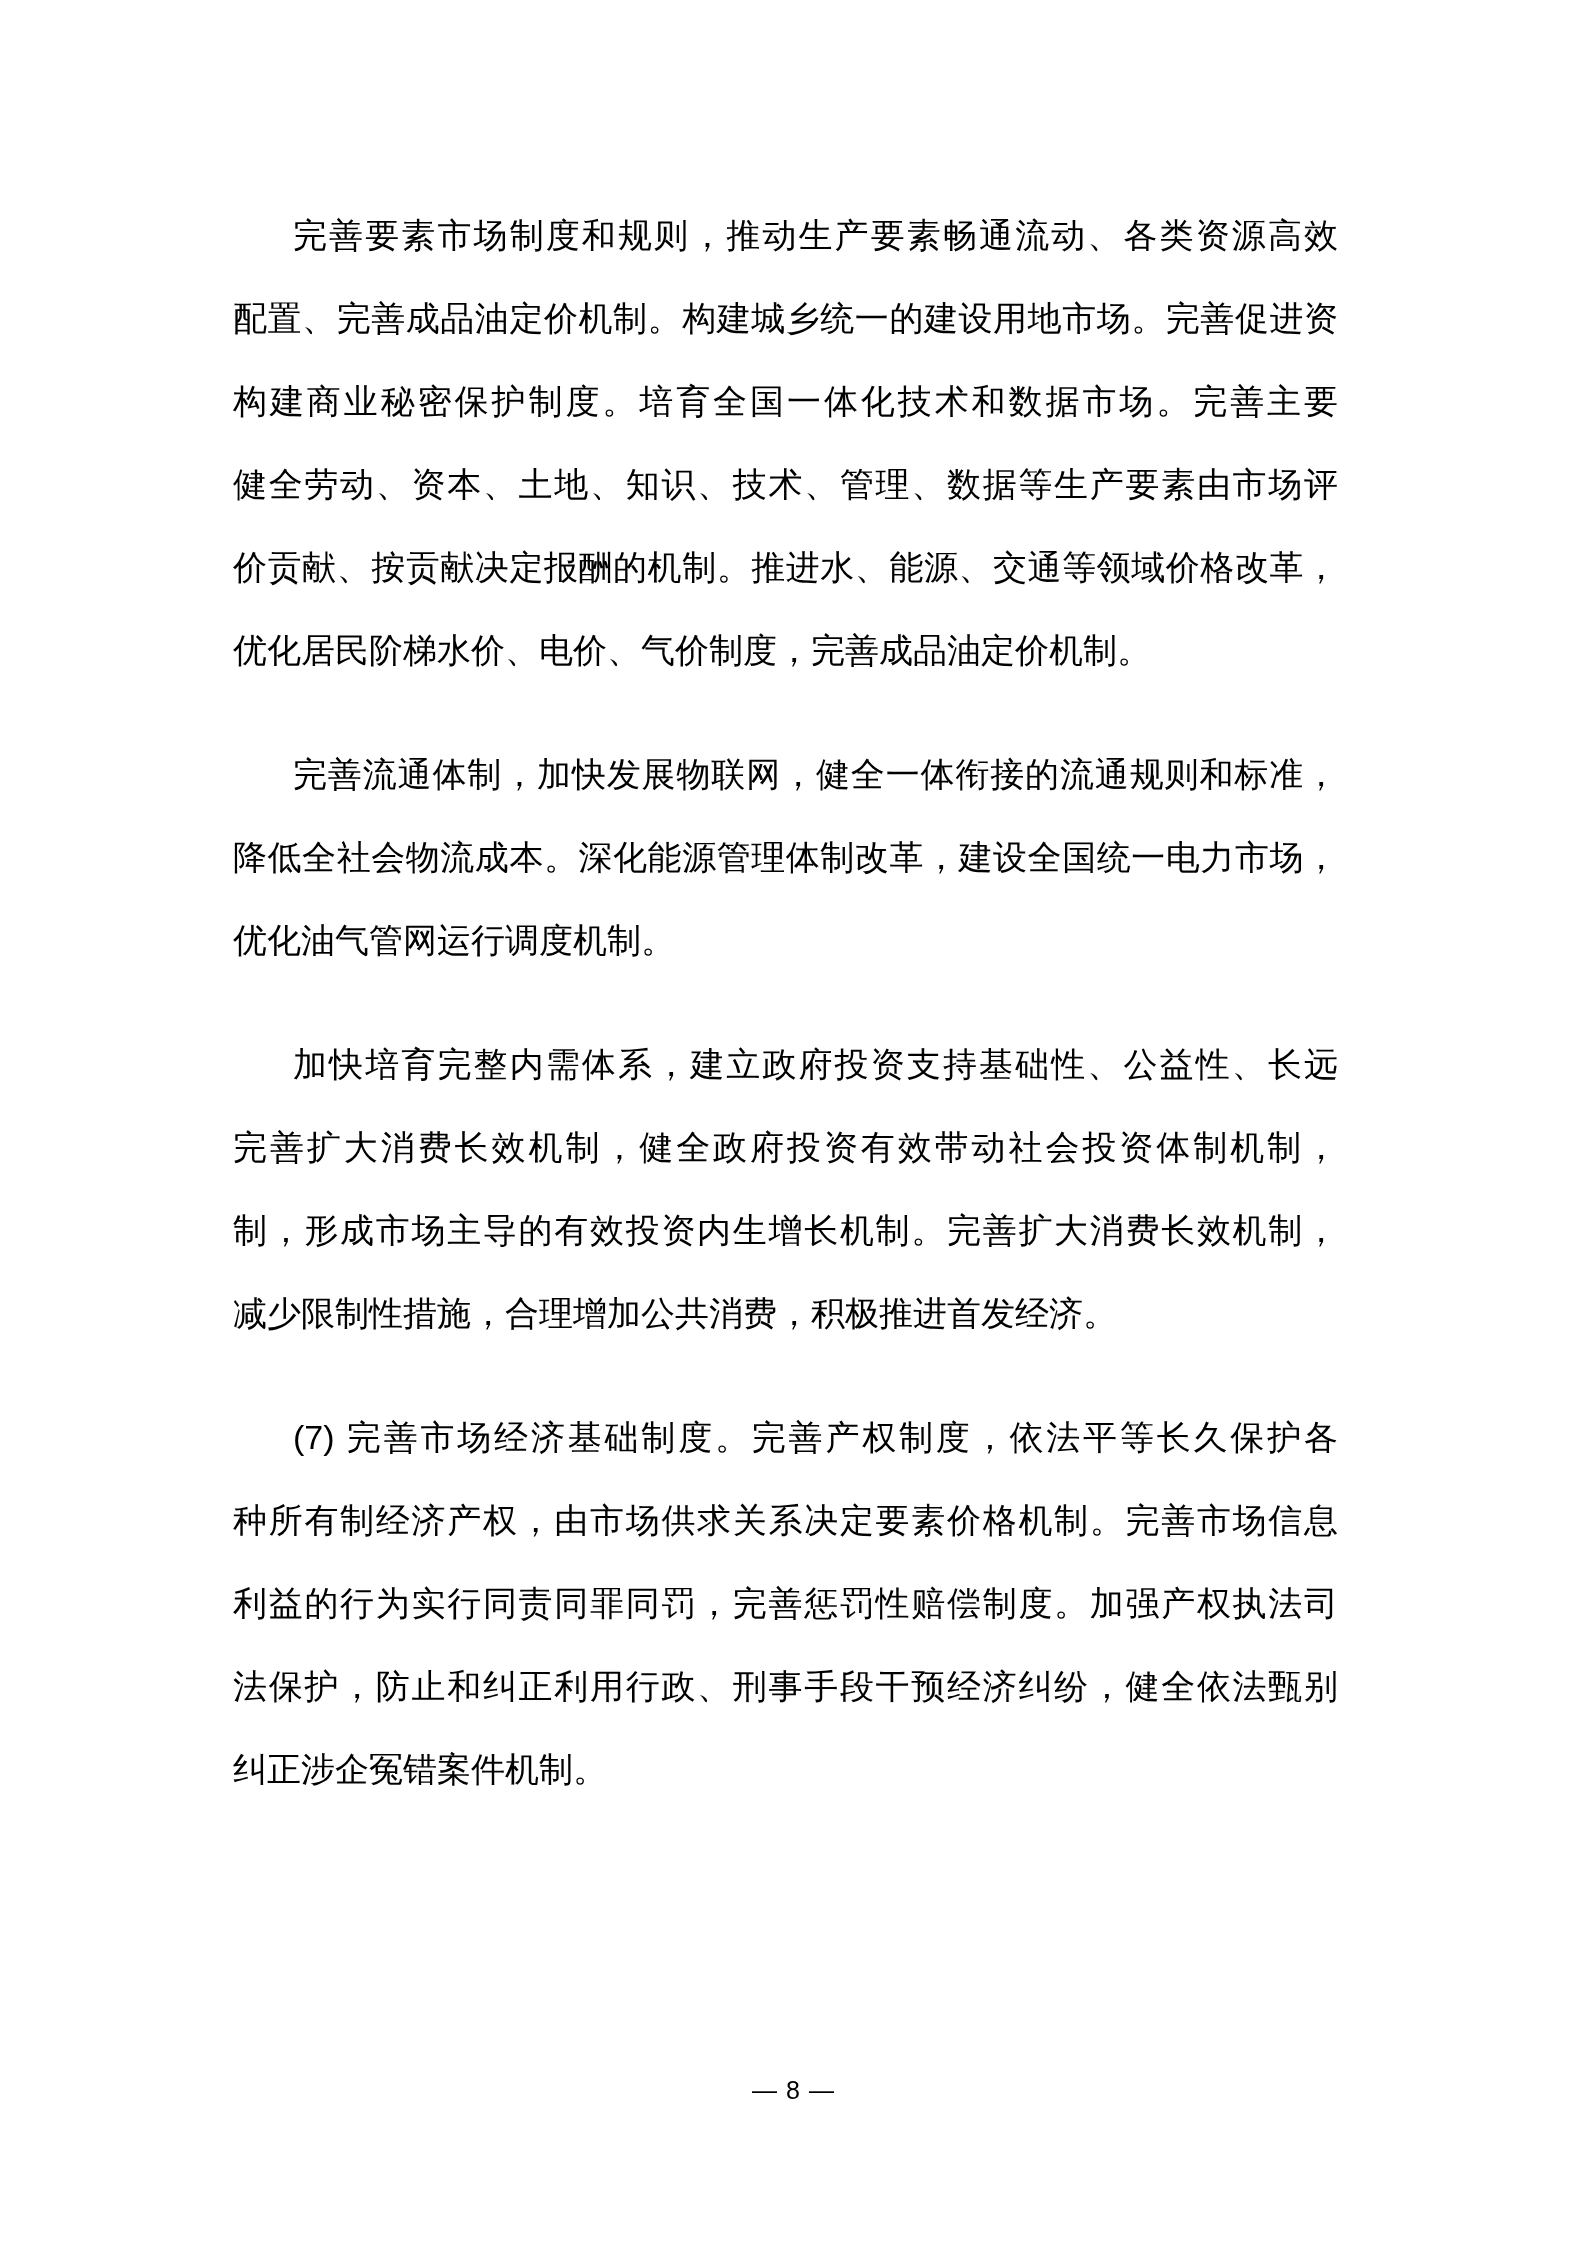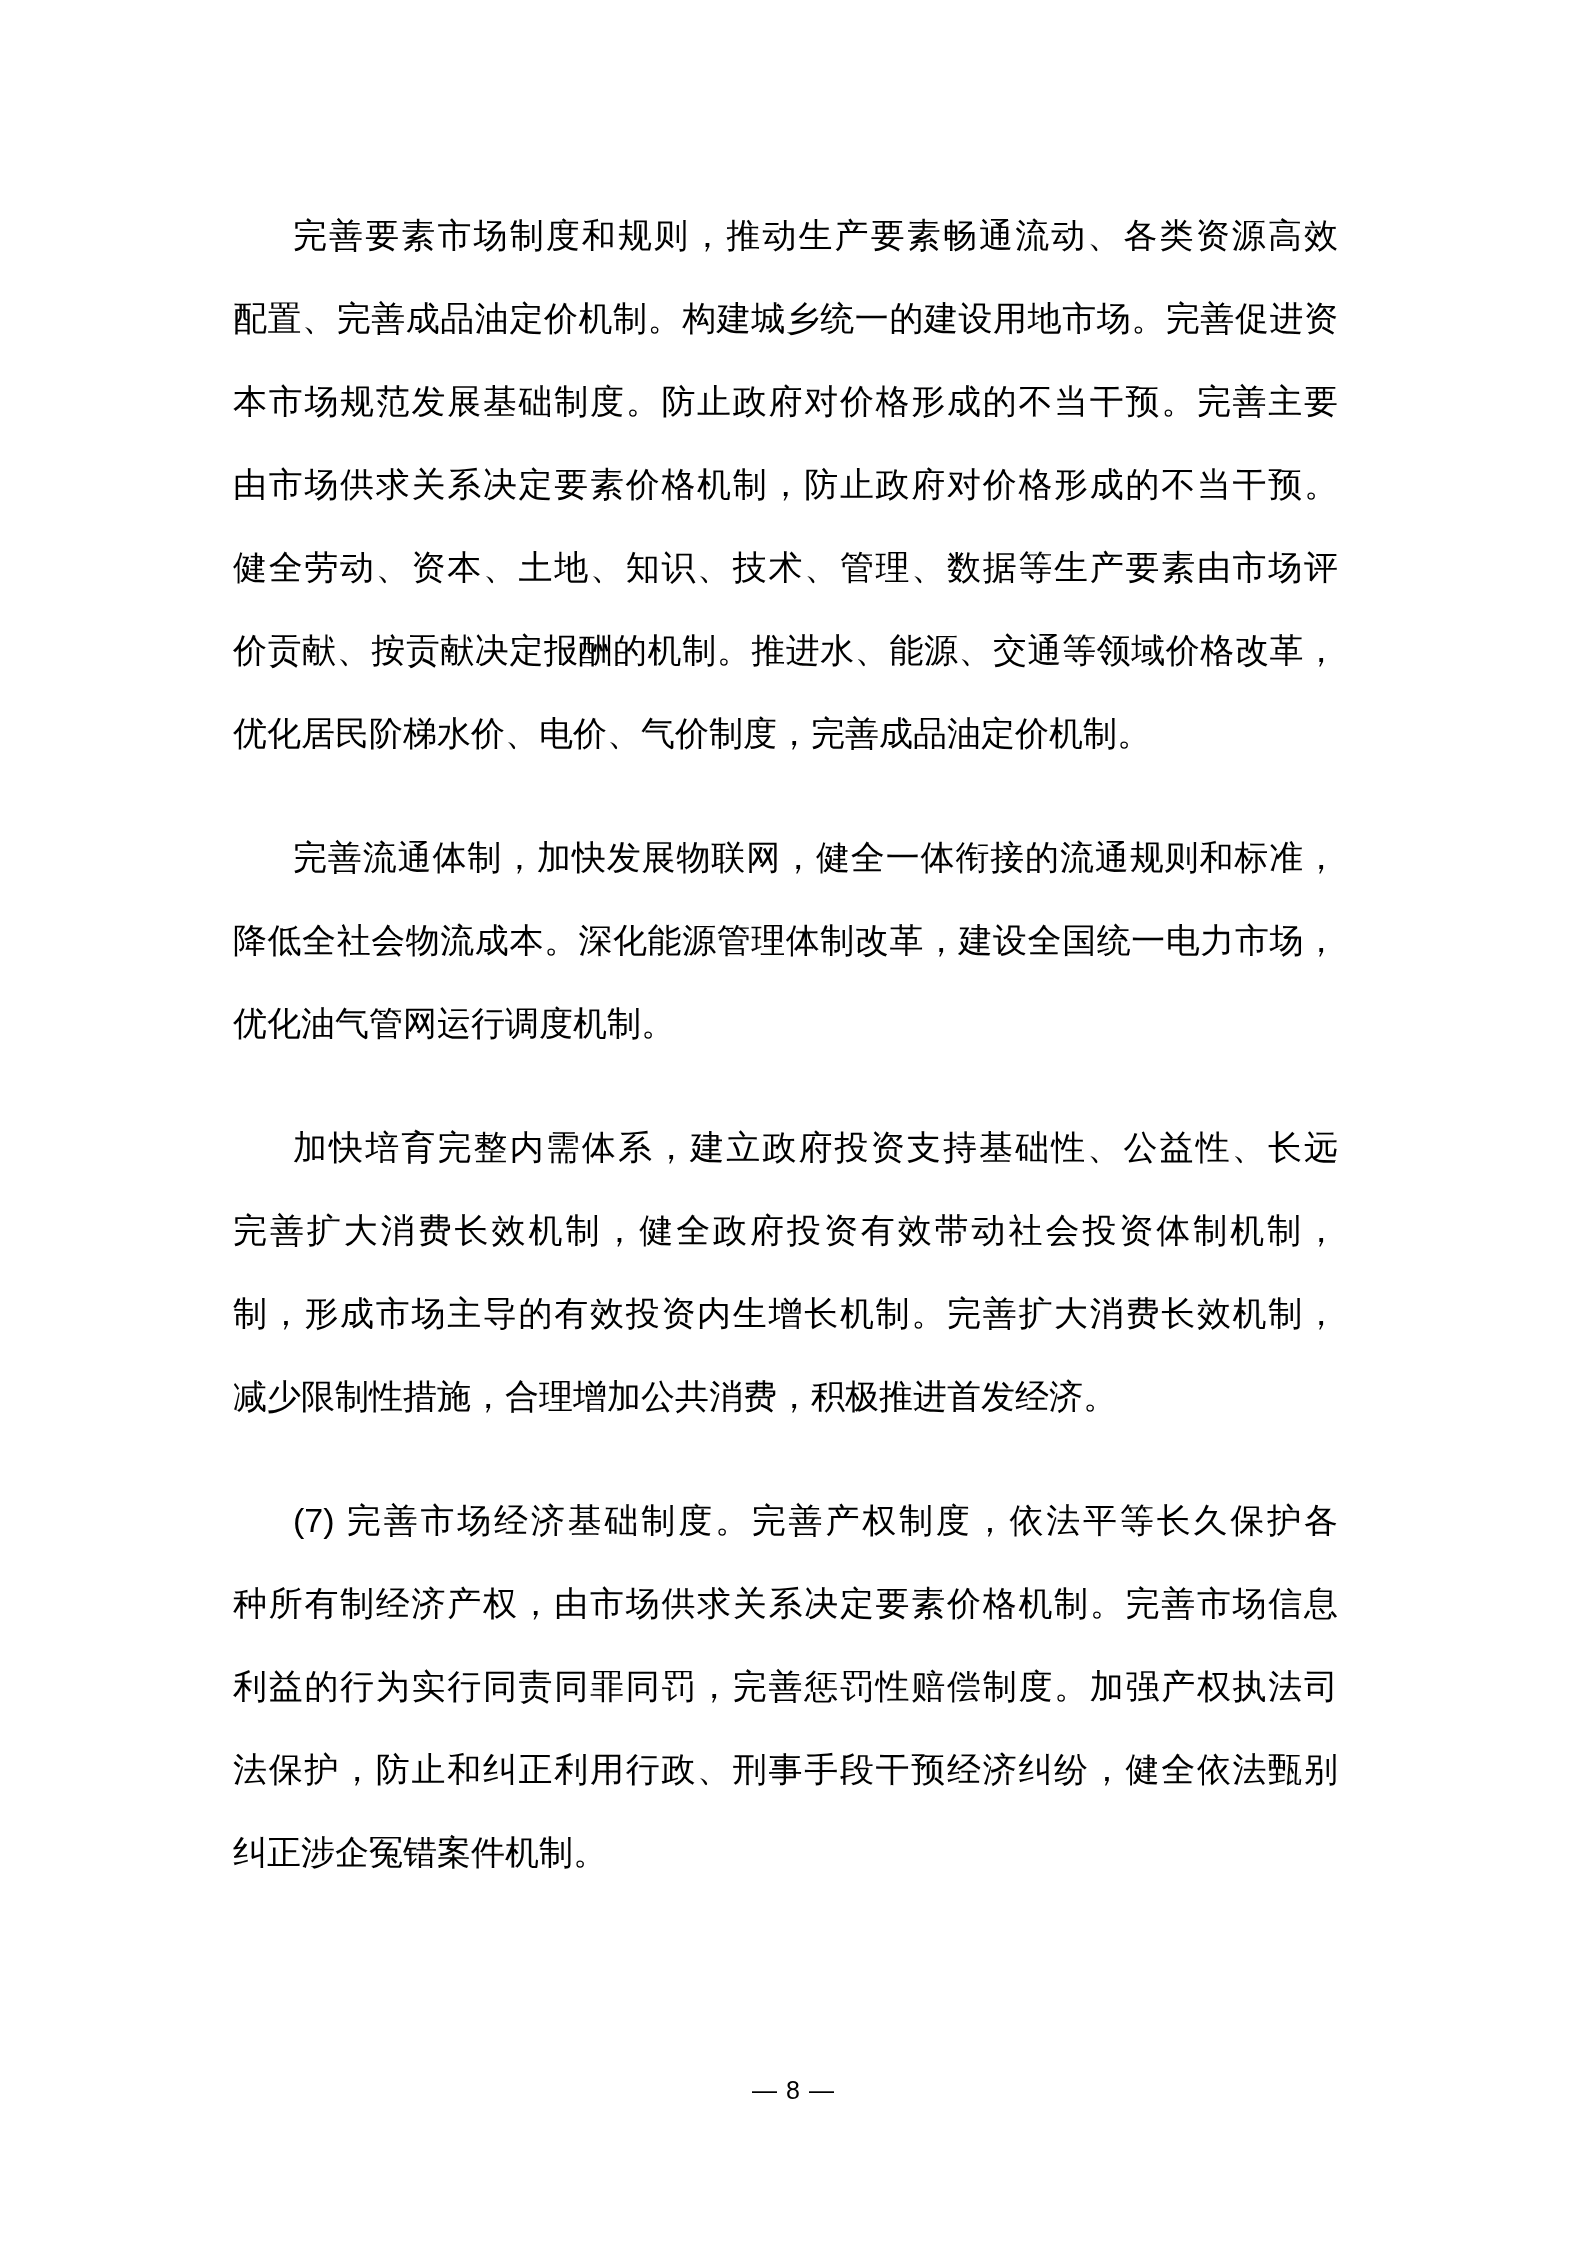--- a/index.html
+++ b/index.html
@@ -55,22 +55,21 @@
   }
 </style>
 </head>
 <body>
 
 <div class="page" style="background: rgb(255, 255, 255); color: rgb(0, 0, 0);">
   <div class="body-text">
       <div class="paragraph">
         <div class="line para-first">完善要素市场制度和规则，推动生产要素畅通流动、各类资源高效</div>
         <div class="line">配置、完善成品油定价机制。构建城乡统一的建设用地市场。完善促进资</div>
-        <div class="line">本市场规范发展基础制度。防止政府对价格形成的不当干预。完善主要</div>
-        <div class="line">由市场供求关系决定要素价格机制，防止政府对价格形成的不当干预。</div>
+        <div class="line">构建商业秘密保护制度。培育全国一体化技术和数据市场。完善主要</div>
         <div class="line">健全劳动、资本、土地、知识、技术、管理、数据等生产要素由市场评</div>
         <div class="line">价贡献、按贡献决定报酬的机制。推进水、能源、交通等领域价格改革，</div>
         <div class="line para-last">优化居民阶梯水价、电价、气价制度，完善成品油定价机制。</div>
       </div>
       <div class="paragraph">
         <div class="line para-first">完善流通体制，加快发展物联网，健全一体衔接的流通规则和标准，</div>
         <div class="line">降低全社会物流成本。深化能源管理体制改革，建设全国统一电力市场，</div>
         <div class="line para-last">优化油气管网运行调度机制。</div>
       </div>
       <div class="paragraph">

